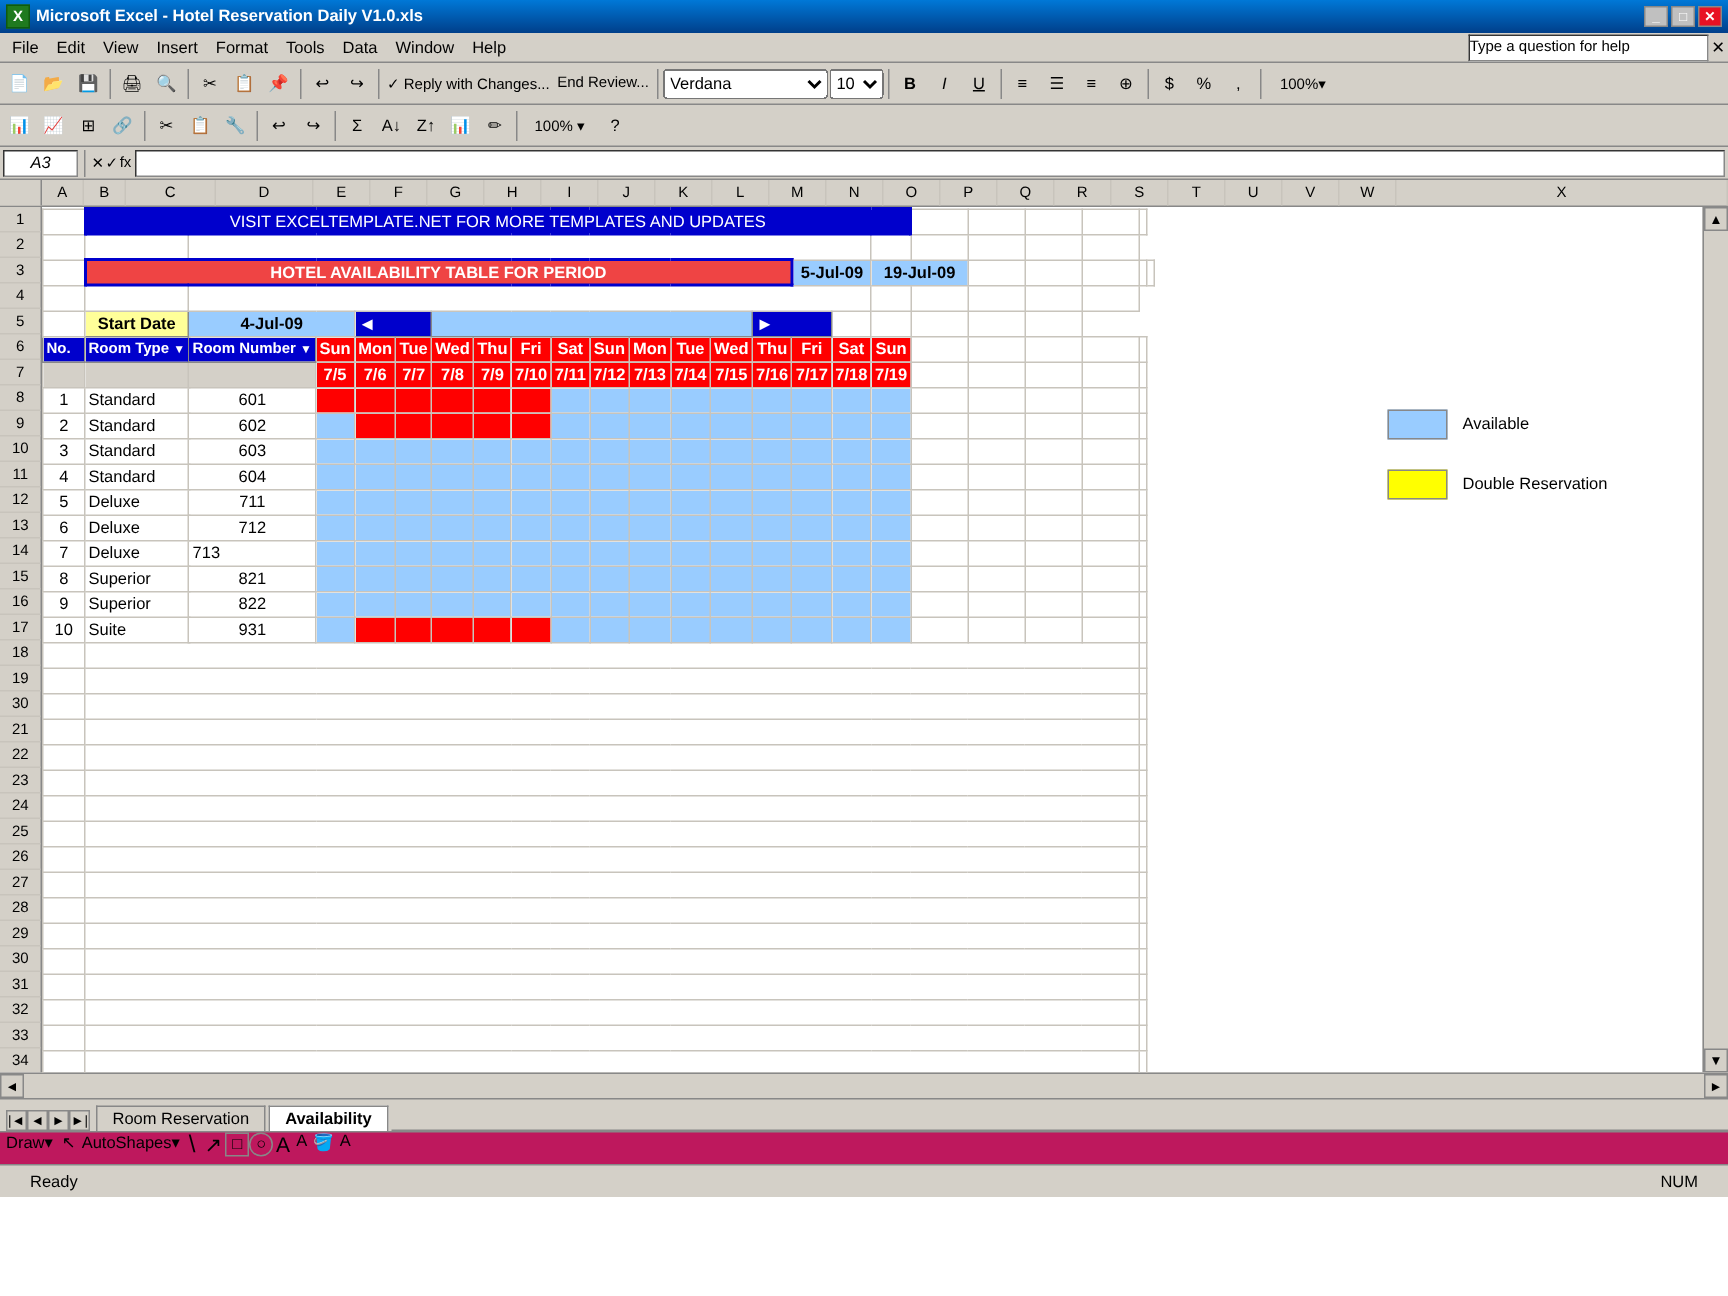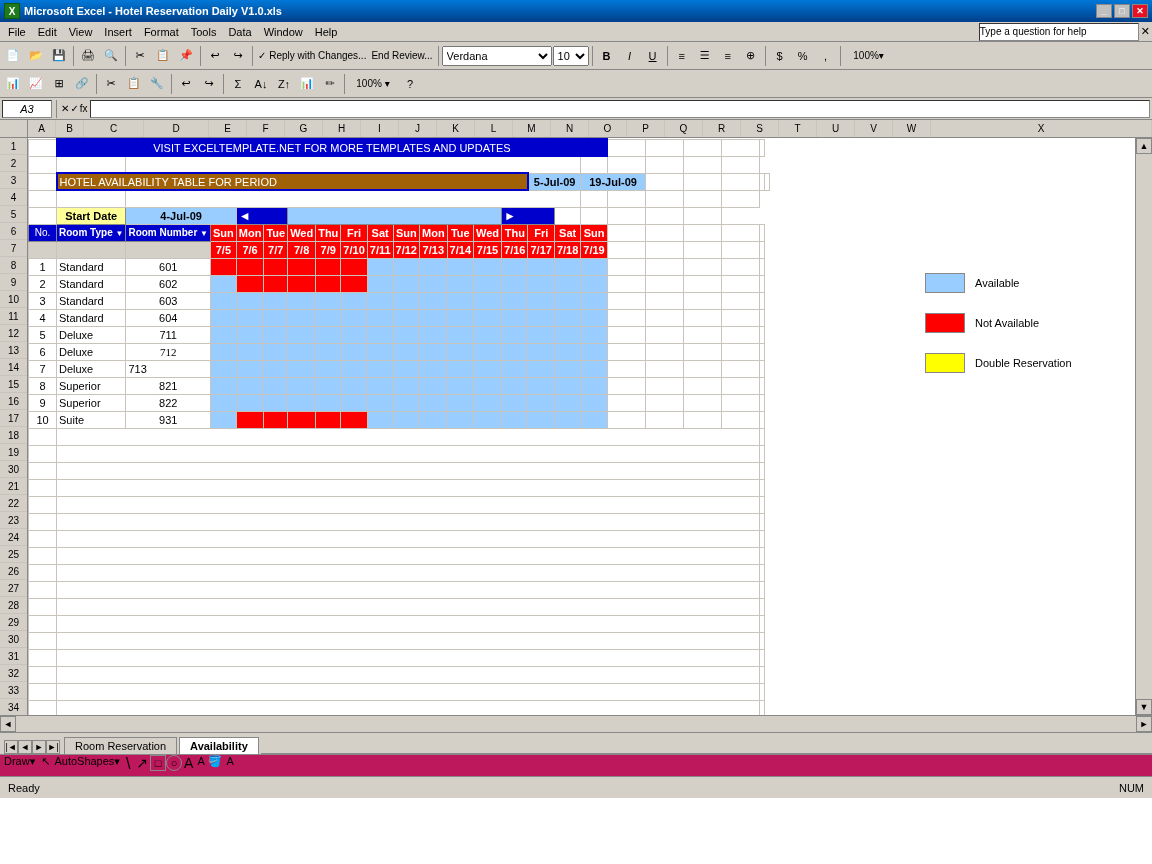--- a/index.html
+++ b/index.html
@@ -99,24 +99,24 @@
     }
 
     .banner-blue {
       background: #0000cc;
       color: white;
       font-weight: normal;
       text-align: center;
       font-size: 11px;
     }
     .header-blue {
-      background: #a16207;
+      background: #ef4444;
       color: white;
-      font-weight: normal;
-      text-align: left;
+      font-weight: bold;
+      text-align: center;
       font-size: 11px;
     }
     .date-cell {
       background: #99ccff;
       font-weight: bold;
       text-align: center;
       font-size: 11px;
     }
     .period-date {
       background: #99ccff;
@@ -193,21 +193,21 @@
       font-weight: bold;
     }
 
     
     .status-bar {
       height: 22px;
       background: #d4d0c8;
       border-top: 1px solid #888;
       display: flex;
       align-items: center;
-      padding: 0 8px;
+      padding: 0 20px;
       font-size: 11px;
     }
     .status-right { margin-left: auto; font-size: 11px; }
 
     
     .v-scrollbar {
       width: 17px;
       background: #d4d0c8;
       border-left: 1px solid #888;
       display: flex;
@@ -461,21 +461,21 @@
           <td colspan="8" style="background:#99ccff;border:1px solid #888;"></td>
           <td colspan="2" style="background:#0000cc;border:1px solid #888;"><span style="color:white;font-size:12px;">►</span></td>
           <td></td>
           <td></td>
           <td></td>
           <td></td>
           <td></td>
         </tr>
 
         <tr>
-          <td style="background:#0000cc;color:white;font-weight:normal;text-align:center;font-size:10px;border:1px solid #888;">No.</td>
+          <td style="background:#0000cc;color:white;font-weight:bold;font-size:10px;border:1px solid #888;">No.</td>
           <td colspan="2" style="background:#0000cc;color:white;font-weight:bold;text-align:center;font-size:10px;border:1px solid #888;position:relative;">Room Type <span style="font-size:8px;">▼</span></td>
           <td style="background:#0000cc;color:white;font-weight:bold;text-align:center;font-size:10px;border:1px solid #888;">Room Number <span style="font-size:8px;">▼</span></td>
 
           <td class="day-header">Sun</td>
           <td class="day-header">Mon</td>
           <td class="day-header">Tue</td>
           <td class="day-header">Wed</td>
           <td class="day-header">Thu</td>
           <td class="day-header">Fri</td>
           <td class="day-header">Sat</td>
@@ -646,21 +646,21 @@
           <td></td>
           <td></td>
           <td></td>
           <td></td>
           <td></td>
         </tr>
 
         <tr>
           <td style="text-align:center;border:1px solid #c8c4bc;">6</td>
           <td colspan="2" style="border:1px solid #c8c4bc;">Deluxe</td>
-          <td style="text-align:center;border:1px solid #c8c4bc;font-family:Liberation Serif, serif;">712</td>
+          <td style="text-align:center;border:1px solid #c8c4bc;">712</td>
           <td class="available"></td>
           <td class="available"></td>
           <td class="available"></td>
           <td class="available"></td>
           <td class="available"></td>
           <td class="available"></td>
           <td class="available"></td>
           <td class="available"></td>
           <td class="available"></td>
           <td class="available"></td>
@@ -866,24 +866,20 @@
               <td></td>
             </tr>
 
       </tbody>
         </table>
 
       <div style="position:absolute;right:10px;top:135px;width:200px;text-align:right;">
         <div class="legend-item">
           <div class="legend-box" style="background:#99ccff;"></div>
           <span class="legend-label">Available</span>
-        </div>
-        <div class="legend-item">
-          <div class="legend-box" style="background:#ff0000;"></div>
-          <span class="legend-label">Not Available</span>
         </div>
         <div class="legend-item">
           <div class="legend-box" style="background:#ffff00;"></div>
           <span class="legend-label">Double Reservation</span>
         </div>
       </div>
     </div>
 
     <div class="v-scrollbar">
       <div class="v-scroll-btn">▲</div>

